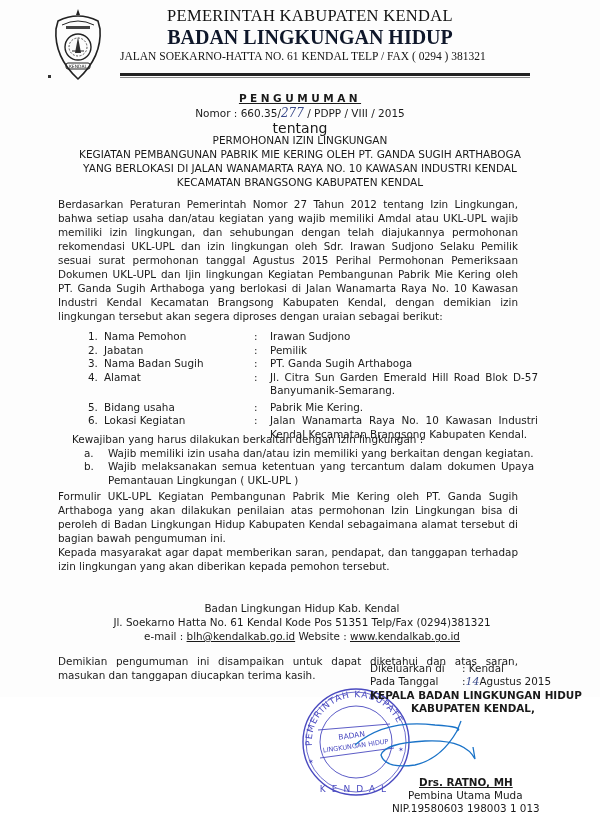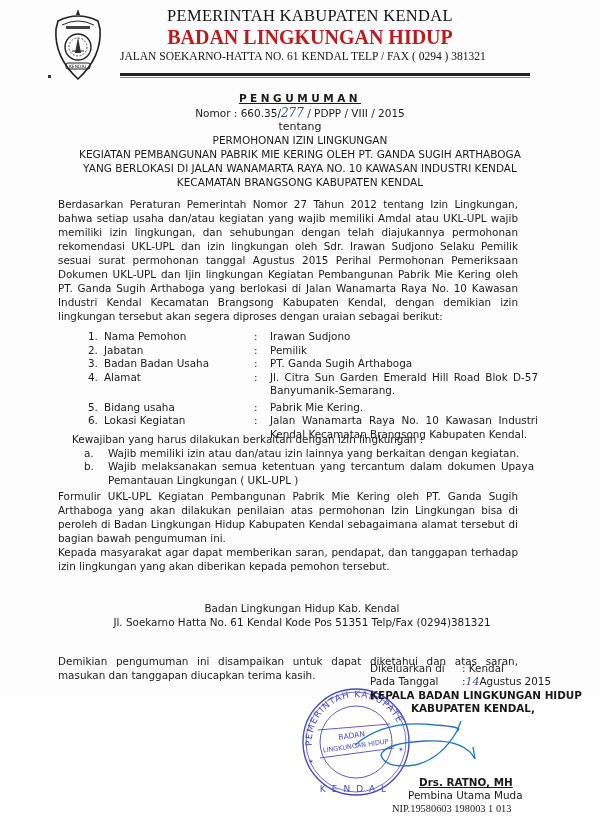--- a/index.html
+++ b/index.html
@@ -4,31 +4,31 @@
 <style>
   html,body{margin:0;padding:0;}
   body{width:600px;height:825px;background:#ffffff;position:relative;overflow:hidden;color:#1a1a1a;}
   .page{position:absolute;left:0;top:0;width:600px;height:697px;background:#fdfdfd;}
   .serif{font-family:"Liberation Serif","DejaVu Serif",serif;}
   .sans{font-family:"DejaVu Sans","Liberation Sans",sans-serif;}
   .abs{position:absolute;}
   
   .logo{position:absolute;left:50px;top:7px;width:56px;height:76px;}
   .lh1{position:absolute;left:145px;top:6px;width:330px;text-align:center;font-size:16.5px;letter-spacing:0.3px;color:#111;}
-  .lh2{position:absolute;left:145px;top:26px;width:330px;text-align:center;font-size:20px;font-weight:bold;color:#b91c1c;}
+  .lh2{position:absolute;left:145px;top:26px;width:330px;text-align:center;font-size:20px;font-weight:bold;color:#0f172a;}
   .lh3{position:absolute;left:120px;top:50px;width:390px;text-align:left;font-size:11.5px;color:#111;}
   .rule{position:absolute;left:120px;top:73px;width:410px;height:3px;background:#222;}
   .rule2{position:absolute;left:120px;top:77px;width:410px;height:1px;background:#888;}
   .dot{position:absolute;left:48px;top:75px;width:3px;height:3px;background:#333;}
   
   .center{position:absolute;left:40px;width:520px;text-align:center;}
   .t-peng{top:92px;font-size:10.5px;font-weight:bold;letter-spacing:3.5px;text-decoration:underline;}
   .t-nomor{top:106px;font-size:10.5px;}
   .hand{font-family:"DejaVu Serif",serif;font-style:italic;color:#3a4a8a;font-size:12px;}
-  .t-tentang{top:120px;font-size:11px;}
+  .t-tentang{top:120px;font-size:14px;}
   .t-perm{top:134px;font-size:10.5px;}
   .t-keg1{top:148px;font-size:10.5px;}
   .t-keg2{top:162px;font-size:10.5px;}
   .t-keg3{top:176px;font-size:10.5px;}
   
   .para{position:absolute;left:58px;width:460px;font-size:10.4px;line-height:14px;text-align:justify;}
   .list{position:absolute;left:88px;width:450px;font-size:10.4px;line-height:13.5px;}
   .row{display:flex;}
   .num{width:16px;flex:none;}
   .lbl{width:150px;flex:none;}
@@ -87,21 +87,21 @@
         <span class="val">Irawan Sudjono</span>
       </div>
     <div class="row">
         <span class="num">2.</span>
         <span class="lbl">Jabatan</span>
         <span class="colon">:</span>
         <span class="val">Pemilik</span>
       </div>
     <div class="row">
         <span class="num">3.</span>
-        <span class="lbl">Badan Badan Usaha</span>
+        <span class="lbl">Nama Badan Sugih</span>
         <span class="colon">:</span>
         <span class="val">PT. Ganda Sugih Arthaboga</span>
       </div>
     <div class="row">
         <span class="num">4.</span>
         <span class="lbl">Alamat</span>
         <span class="colon">:</span>
         <span class="val">Jl. Citra Sun Garden Emerald Hill Road Blok D-57 Banyumanik-Semarang.</span>
       </div>
     <div class="row" style="margin-top:3px;">
@@ -115,34 +115,35 @@
         <span class="lbl">Lokasi Kegiatan</span>
         <span class="colon">:</span>
         <span class="val">Jalan Wanamarta Raya No. 10 Kawasan Industri Kendal Kecamatan Brangsong Kabupaten Kendal.</span>
       </div>
   </div>
 
   <div class="obl sans" style="top:433px;">
     <div>Kewajiban yang harus dilakukan berkaitan dengan izin lingkungan :</div>
     <div class="item">
         <span class="mk">a.</span>
-        <span class="tx">Wajib memiliki izin atau dan/atau izin lainnya yang berkaitan dengan kegiatan.</span>
+        <span class="tx">Wajib memiliki izin usaha dan/atau izin memiliki yang berkaitan dengan kegiatan.</span>
       </div>
     <div class="item">
         <span class="mk">b.</span>
         <span class="tx">Wajib melaksanakan semua ketentuan yang tercantum dalam dokumen Upaya Pemantauan Lingkungan ( UKL-UPL )</span>
       </div>
   </div>
 
   <div class="para sans" style="top:489px;">Formulir UKL-UPL Kegiatan Pembangunan Pabrik Mie Kering oleh PT. Ganda Sugih Arthaboga yang akan dilakukan penilaian atas permohonan Izin Lingkungan bisa di peroleh di Badan Lingkungan Hidup Kabupaten Kendal sebagaimana alamat tersebut di bagian bawah pengumuman ini.</div>
   <div class="para sans" style="top:545px;">Kepada masyarakat agar dapat memberikan saran, pendapat, dan tanggapan terhadap izin lingkungan yang akan diberikan kepada pemohon tersebut.</div>
 
   <div class="contact sans" style="top:601px;">
     <div>Badan Lingkungan Hidup Kab. Kendal</div>
     <div>Jl. Soekarno Hatta No. 61 Kendal Kode Pos 51351 Telp/Fax (0294)381321</div>
+    <div><span>e-mail : </span><span class="u">blh@kendalkab.go.id</span><span> Website : </span><span class="u">www.kendalkab.go.id</span></div>
   </div>
 
   <div class="para sans" style="top:654px;">Demikian pengumuman ini disampaikan untuk dapat diketahui dan atas saran, masukan dan tanggapan diucapkan terima kasih.</div>
 
   <svg class="stamp" viewBox="0 0 118 112">
     <defs>
       <path id="arcTop" d="M14 60 A45 45 0 0 1 100 38"></path>
       <path id="arcBot" d="M22 82 A45 45 0 0 0 96 82"></path>
     </defs>
     <circle cx="58" cy="56" r="53" fill="none" stroke="#4a4ac0" stroke-width="1.4"></circle>
@@ -173,14 +174,14 @@
   <div class="sig sans bold" style="left:326px;top:689px;">KEPALA BADAN LINGKUNGAN HIDUP</div>
   <div class="sig sans bold" style="left:367px;top:702px;">KABUPATEN KENDAL,</div>
 
   <svg class="abs" style="left:345px;top:715px;width:150px;height:55px;" viewBox="0 0 150 55">
     <path d="M10 30 Q40 4 90 10 Q120 12 112 16 Q96 44 70 50 Q40 54 36 40 Q40 28 80 26 Q120 24 130 44 L128 32" fill="none" stroke="#1a73c8" stroke-width="1.3"></path>
     <path d="M112 16 L116 6" fill="none" stroke="#1a73c8" stroke-width="1.3"></path>
   </svg>
 
   <div class="sig sans bold u" style="left:375px;top:776px;">Drs. RATNO, MH</div>
   <div class="sig sans" style="left:364px;top:789px;">Pembina Utama Muda</div>
-  <div class="sig sans" style="left:348px;top:802px;font-family:Liberation Serif, serif;">NIP.19580603 198003 1 013</div>
+  <div class="sig sans" style="left:348px;top:802px;">NIP.19580603 198003 1 013</div>
 </div>
 
 </body></html>

